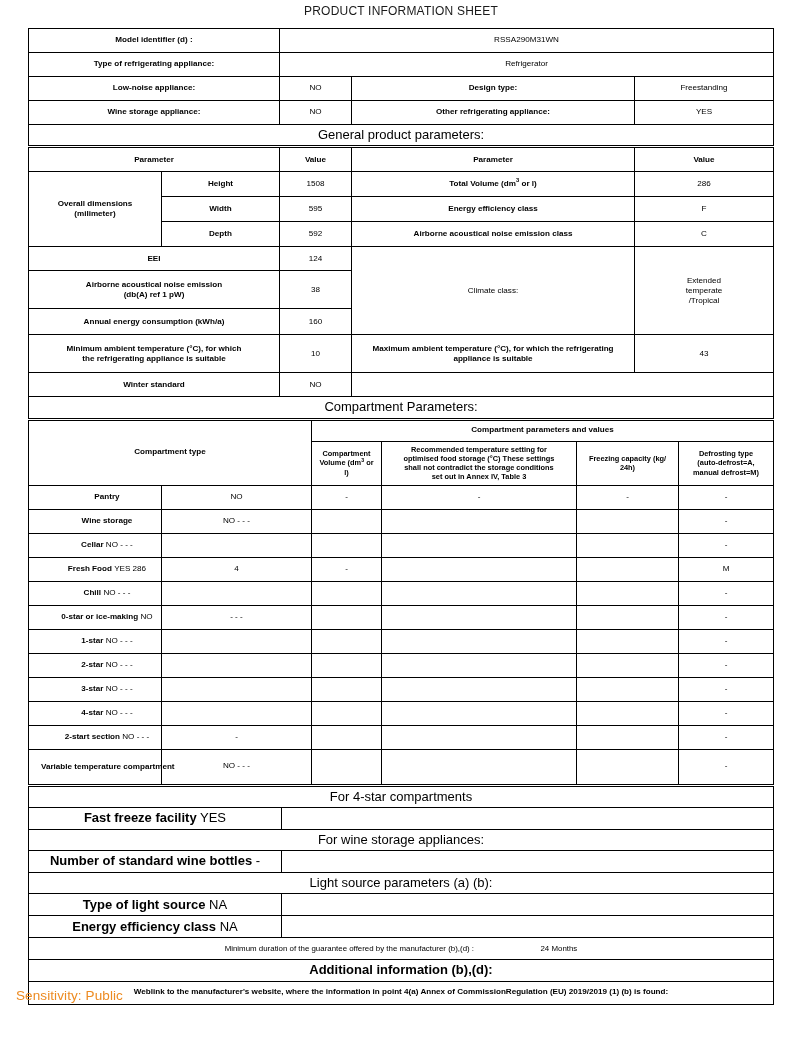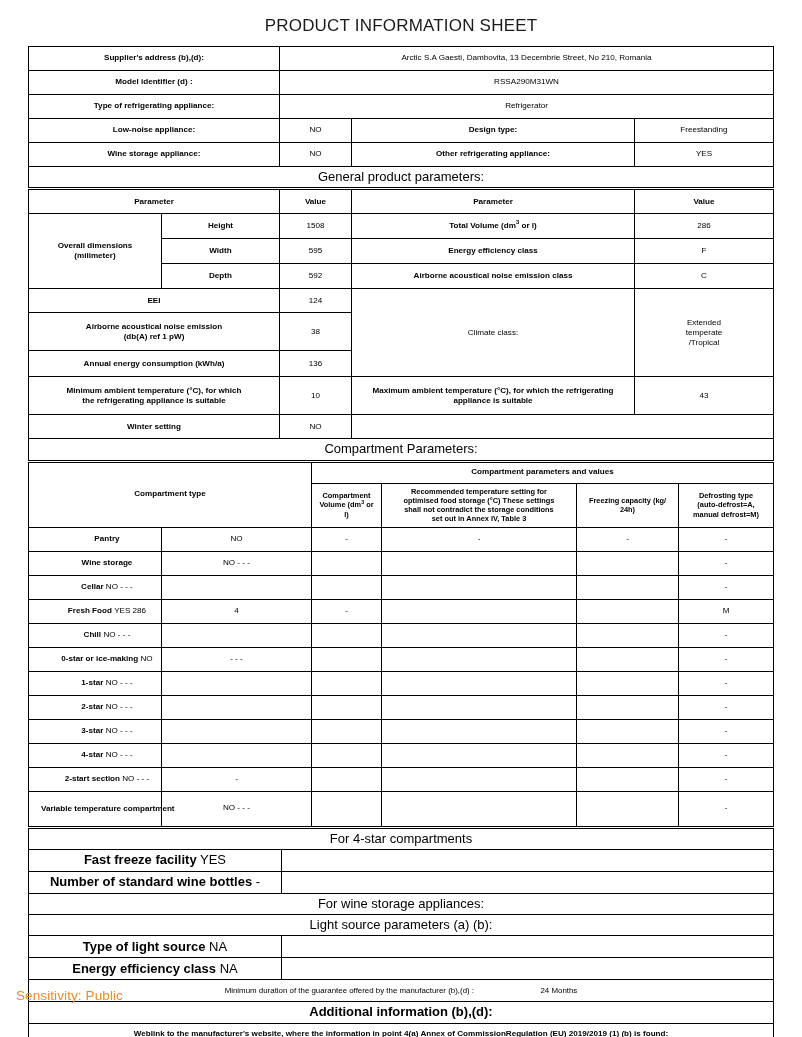--- a/index.html
+++ b/index.html
@@ -16,23 +16,23 @@
     overflow: hidden;
   }
   .page {
     position: relative;
     width: 802px;
     height: 1037px;
     box-sizing: border-box;
   }
   .doc-title {
     text-align: center;
-    font-size: 17px;
+    font-size: 12px;
     letter-spacing: 0.2px;
-    padding-top: 16px;
+    padding-top: 4px;
     padding-bottom: 10px;
     color: #1a1a1a;
   }
   table.sheet {
     border-collapse: collapse;
     table-layout: fixed;
     margin: 0 auto;
     width: 745px;
     font-size: 8.1px;
   }
@@ -106,24 +106,20 @@
       <col style="width:118px">
       <col style="width:72px">
       <col style="width:150px">
       <col style="width:103px">
       <col style="width:30px">
       <col style="width:139px">
     </colgroup>
     <tbody>
 
       <tr>
-        <td class="b" colspan="2" style="height:19px">Supplier's address (b),(d):</td>
-        <td class="l" colspan="5">Arctic S.A Gaesti, Dambovita, 13 Decembrie Street, No 210, Romania</td>
-      </tr>
-      <tr>
         <td class="b" colspan="2" style="height:19px">Model identifier (d) :</td>
         <td class="l" colspan="5">RSSA290M31WN</td>
       </tr>
       <tr>
         <td class="b" colspan="2" style="height:19px">Type of refrigerating appliance:</td>
         <td class="l" colspan="5">Refrigerator</td>
       </tr>
       <tr>
         <td class="b" colspan="2" style="height:19px">Low-noise appliance:</td>
         <td>NO</td>
@@ -192,36 +188,36 @@
       </tr>
       <tr>
         <td class="b wrap" colspan="2" style="height:33px">
           <span>Airborne acoustical noise emission</span><br>
           <span>(db(A) ref 1 pW)</span>
         </td>
         <td>38</td>
       </tr>
       <tr>
         <td class="b" colspan="2" style="height:21px">Annual energy consumption (kWh/a)</td>
-        <td>136</td>
+        <td>160</td>
       </tr>
       <tr>
         <td class="b wrap" colspan="2" style="height:33px">
           <span>Minimum ambient temperature (°C), for which</span><br>
           <span>the refrigerating appliance is suitable</span>
         </td>
         <td>10</td>
         <td class="b wrap">
           <span>Maximum ambient temperature (°C), for  which the  refrigerating</span><br>
           <span>appliance is suitable</span>
         </td>
         <td>43</td>
       </tr>
       <tr>
-        <td class="b" colspan="2" style="height:19px">Winter setting</td>
+        <td class="b" colspan="2" style="height:19px">Winter standard</td>
         <td>NO</td>
         <td colspan="2"></td>
       </tr>
 
       <tr>
         <td class="section" colspan="5" style="height:15px">Compartment Parameters:</td>
       </tr>
     </tbody>
   </table>
 
@@ -395,28 +391,28 @@
         <td class="section" colspan="2" style="height:15px">For 4-star compartments</td>
       </tr>
       <tr>
         <td class="section" style="height:17px">
           <b>Fast freeze facility</b>
           <span>YES</span>
         </td>
         <td></td>
       </tr>
       <tr>
+        <td class="section" colspan="2" style="height:15px">For wine storage appliances:</td>
+      </tr>
+      <tr>
         <td class="section" style="height:17px">
           <b>Number of standard wine bottles</b>
           <span>-</span>
         </td>
         <td></td>
-      </tr>
-      <tr>
-        <td class="section" colspan="2" style="height:15px">For wine storage appliances:</td>
       </tr>
       <tr>
         <td class="section" colspan="2" style="height:15px">Light source parameters (a) (b):</td>
       </tr>
       <tr>
         <td class="section" style="height:17px">
           <b>Type of light source</b>
           <span>NA</span>
         </td>
         <td></td>

